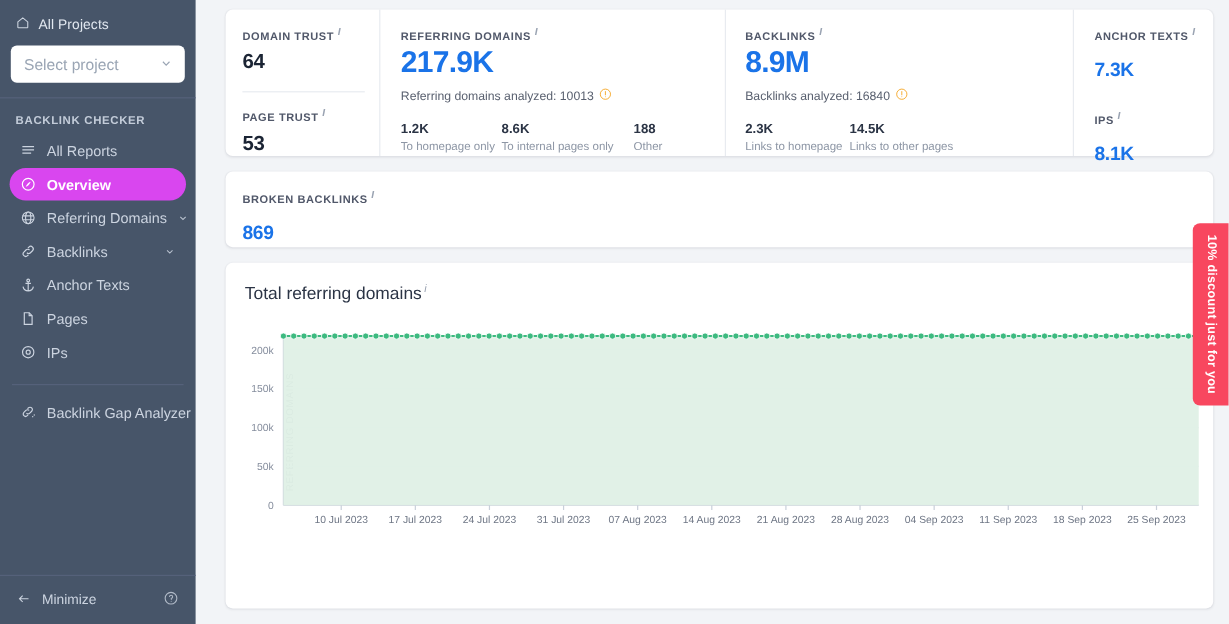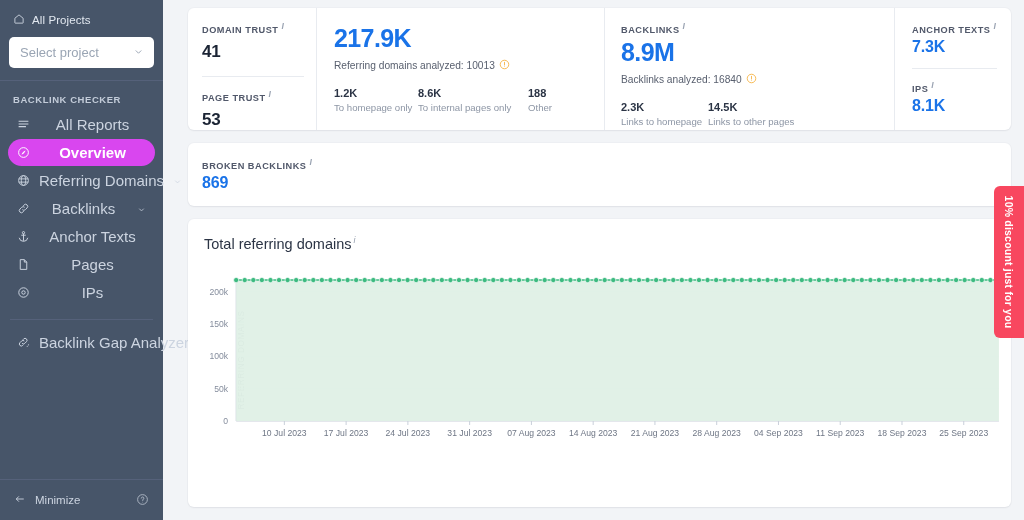--- a/index.html
+++ b/index.html
@@ -35,22 +35,22 @@
   .sb-select span { font-size: 13px; color: #9aa5b4; }
   .sb-divider { height: 1px; background: #55617a; margin: 12px 0 0 0; }
   .sb-section-title {
     font-size: 9.5px; letter-spacing: .55px; font-weight: 700;
     color: #c3ccd9; padding: 13px 0 6px 13px;
   }
   .nav { padding: 0 8px; }
   .nav-item {
     display: flex; align-items: center; gap: 9px;
     height: 27px; border-radius: 14px; padding: 0 9px 0 8px;
-    font-size: 15px; color: #ccd4e0; margin-bottom: 1px;
-    position: relative; cursor: pointer; text-align: center;
+    font-size: 12px; color: #ccd4e0; margin-bottom: 1px;
+    position: relative; cursor: pointer;
   }
   .nav-item .ic { width: 14px; display: flex; align-items: center; justify-content: center; flex: 0 0 14px; }
   .nav-item .lbl { flex: 1 1 auto; white-space: nowrap; }
   .nav-item.active { background: #d946ef; color: #ffffff; font-weight: 700; }
   .nav-item .chev { margin-left: auto; opacity: .85; }
   .sb-divider2 { height: 1px; background: #55617a; margin: 12px 10px 0 10px; }
   .sb-bottom {
     margin-top: auto;
     border-top: 1px solid #55617a;
     padding: 0 14px;
@@ -75,21 +75,21 @@
   .mcol.c3 { width: 290px; padding-left: 16px; padding-right: 12px; }
   .mcol.c4 { flex: 1 1 auto; padding-left: 17px; padding-right: 14px; }
 
   .mlabel {
     font-size: 9.2px; font-weight: 700; letter-spacing: .5px;
     color: #51586a; text-transform: uppercase; white-space: nowrap;
   }
   .mlabel .i { font-size: 8.5px; font-style: italic; color: #9aa3b2; margin-left: 3px; font-weight: 600; vertical-align: super; }
   .mbig { font-size: 17px; font-weight: 700; color: #1b2434; margin-top: 6px; letter-spacing: -.2px; }
   .mbig.blue { color: #1a73e8; font-size: 25px; margin-top: 3px; letter-spacing: -.6px; }
-  .mbig.blue-sm { color: #1a73e8; font-size: 16px; margin-top: 3px; }
+  .mbig.blue-sm { color: #1a73e8; font-size: 16px; margin-top: 15px; }
   .hr-light { height: 1px; background: #e8ebf0; margin: 13px 0 12px 0; }
   .hr-light.tight { margin: 12px 0 11px 0; }
 
   .analyzed { font-size: 10.2px; color: #59606f; margin-top: 6px; display: flex; align-items: center; gap: 4px; }
   .subrow { display: flex; margin-top: 15px; }
   .subcell .sv { font-size: 11px; font-weight: 700; color: #2b3445; }
   .subcell .sl { font-size: 9.6px; color: #8d96a5; margin-top: 3px; white-space: nowrap; }
 
   
   .broken-card { height: 63px; padding: 14px 0 0 14px; margin-bottom: 13px; }
@@ -278,29 +278,32 @@
   </aside>
 
   <main class="main">
 
     <section class="card metrics-row">
 
       <div class="mcol c1">
         <div class="mlabel">
           <span>DOMAIN TRUST</span><span class="i">i</span>
         </div>
-        <div class="mbig">41</div>
+        <div class="mbig">64</div>
         <div class="hr-light"></div>
         <div class="mlabel">
           <span>PAGE TRUST</span><span class="i">i</span>
         </div>
         <div class="mbig">53</div>
       </div>
 
       <div class="mcol c2 mcol-sep">
+        <div class="mlabel">
+          <span>REFERRING DOMAINS</span><span class="i">i</span>
+        </div>
         <div class="mbig blue">217.9K</div>
         <div class="analyzed">
           <span>Referring domains analyzed: 10013</span>
           <span>
             <svg width="11" height="11" viewBox="0 0 16 16" fill="none" stroke="#f5a623" stroke-width="1.1">
               <circle cx="8" cy="8" r="6.2"></circle>
               <path d="M8 4.8v4.0" stroke-linecap="round"></path>
               <circle cx="8" cy="11.1" r=".6" fill="#f5a623" stroke="none"></circle>
             </svg>
           </span>

